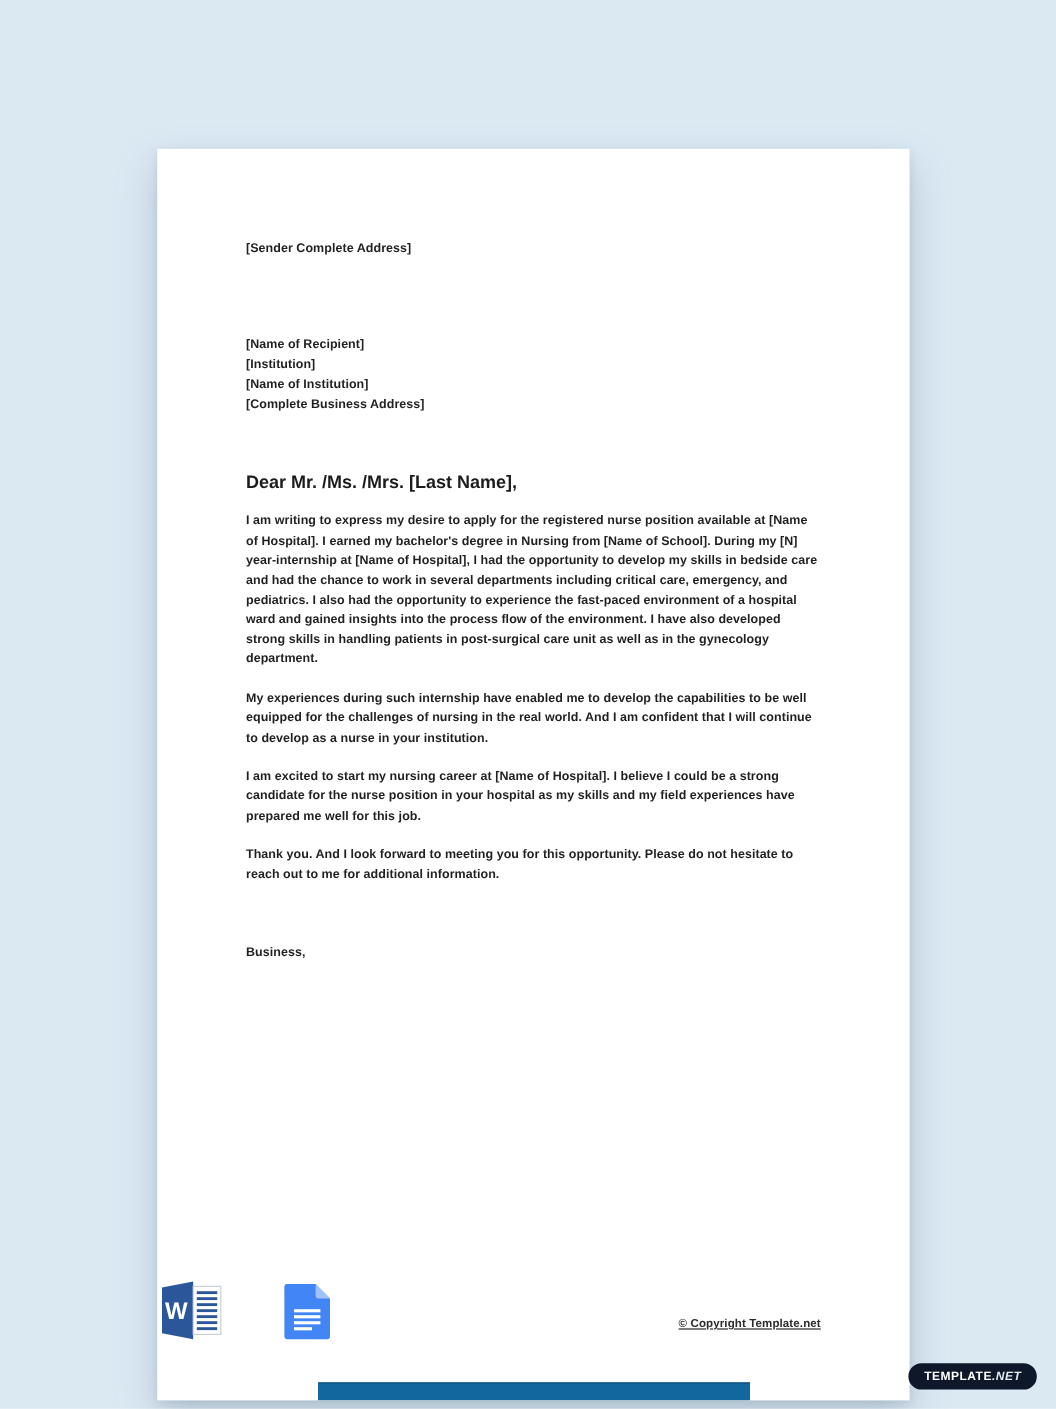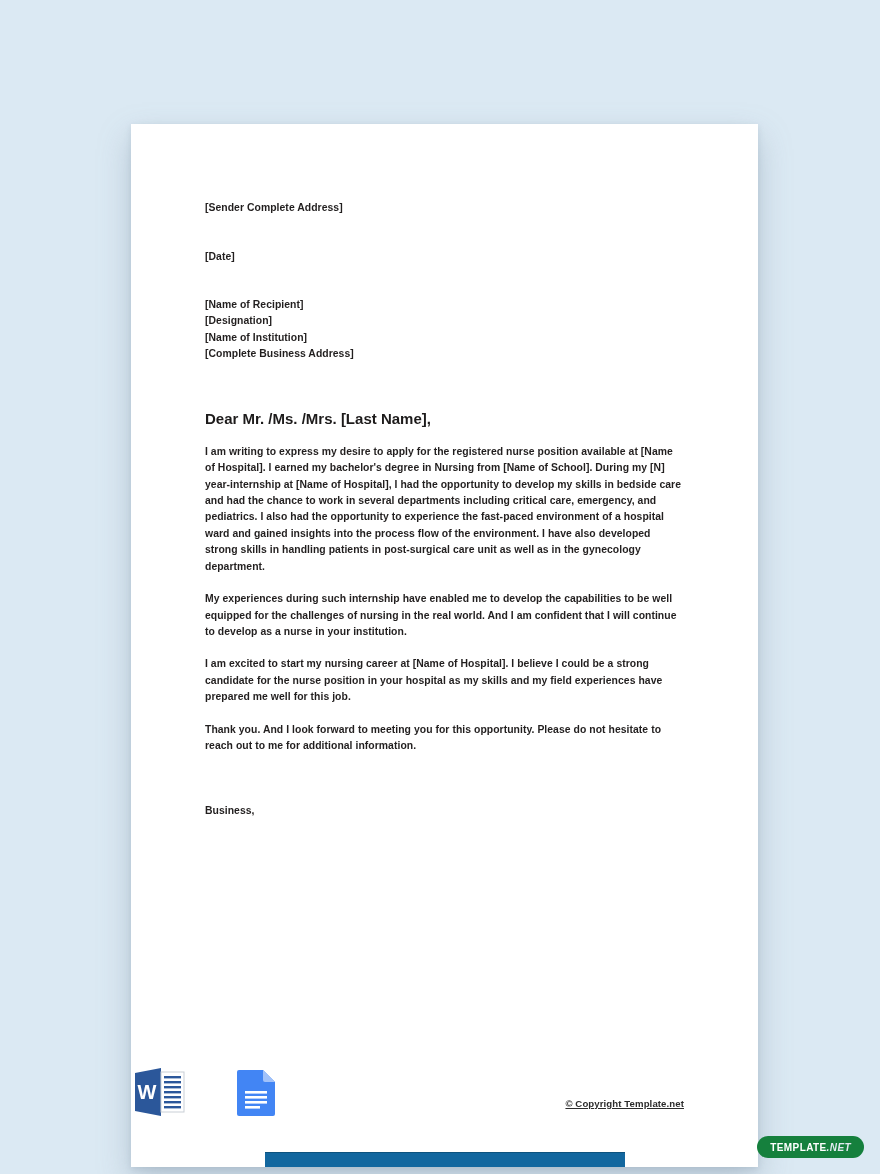--- a/index.html
+++ b/index.html
@@ -113,21 +113,21 @@
   }
 
   
   .watermark {
     position: absolute;
     right: 16px;
     bottom: 16px;
     height: 22px;
     padding: 0 13px;
     border-radius: 11px;
-    background: #15803d;
+    background: #0f172a;
     display: flex;
     align-items: center;
     justify-content: center;
     font-size: 10px;
     font-weight: 700;
     letter-spacing: 0.4px;
     white-space: nowrap;
   }
   .wm-strong { color: #ffffff; }
   .wm-light  { color: #e2eaf1; font-style: italic; }
@@ -137,27 +137,26 @@
 
 <div class="page-wrap">
   <div class="page">
 
     <div class="doc-body">
 
       <div class="line blk-sender">[Sender Complete Address]</div>
 
       <div class="gap-lg"></div>
 
-      <div class="line">[Date]</div>
 
       <div class="gap-md"></div>
 
       <div class="recipient">
         <span class="line">[Name of Recipient]</span>
-        <span class="line">[Designation]</span>
+        <span class="line">[Institution]</span>
         <span class="line">[Name of Institution]</span>
         <span class="line">[Complete Business Address]</span>
       </div>
 
       <div class="gap-xl"></div>
 
       <div class="salutation">Dear Mr. /Ms. /Mrs. [Last Name],</div>
 
       <div class="gap-para"></div>
 

